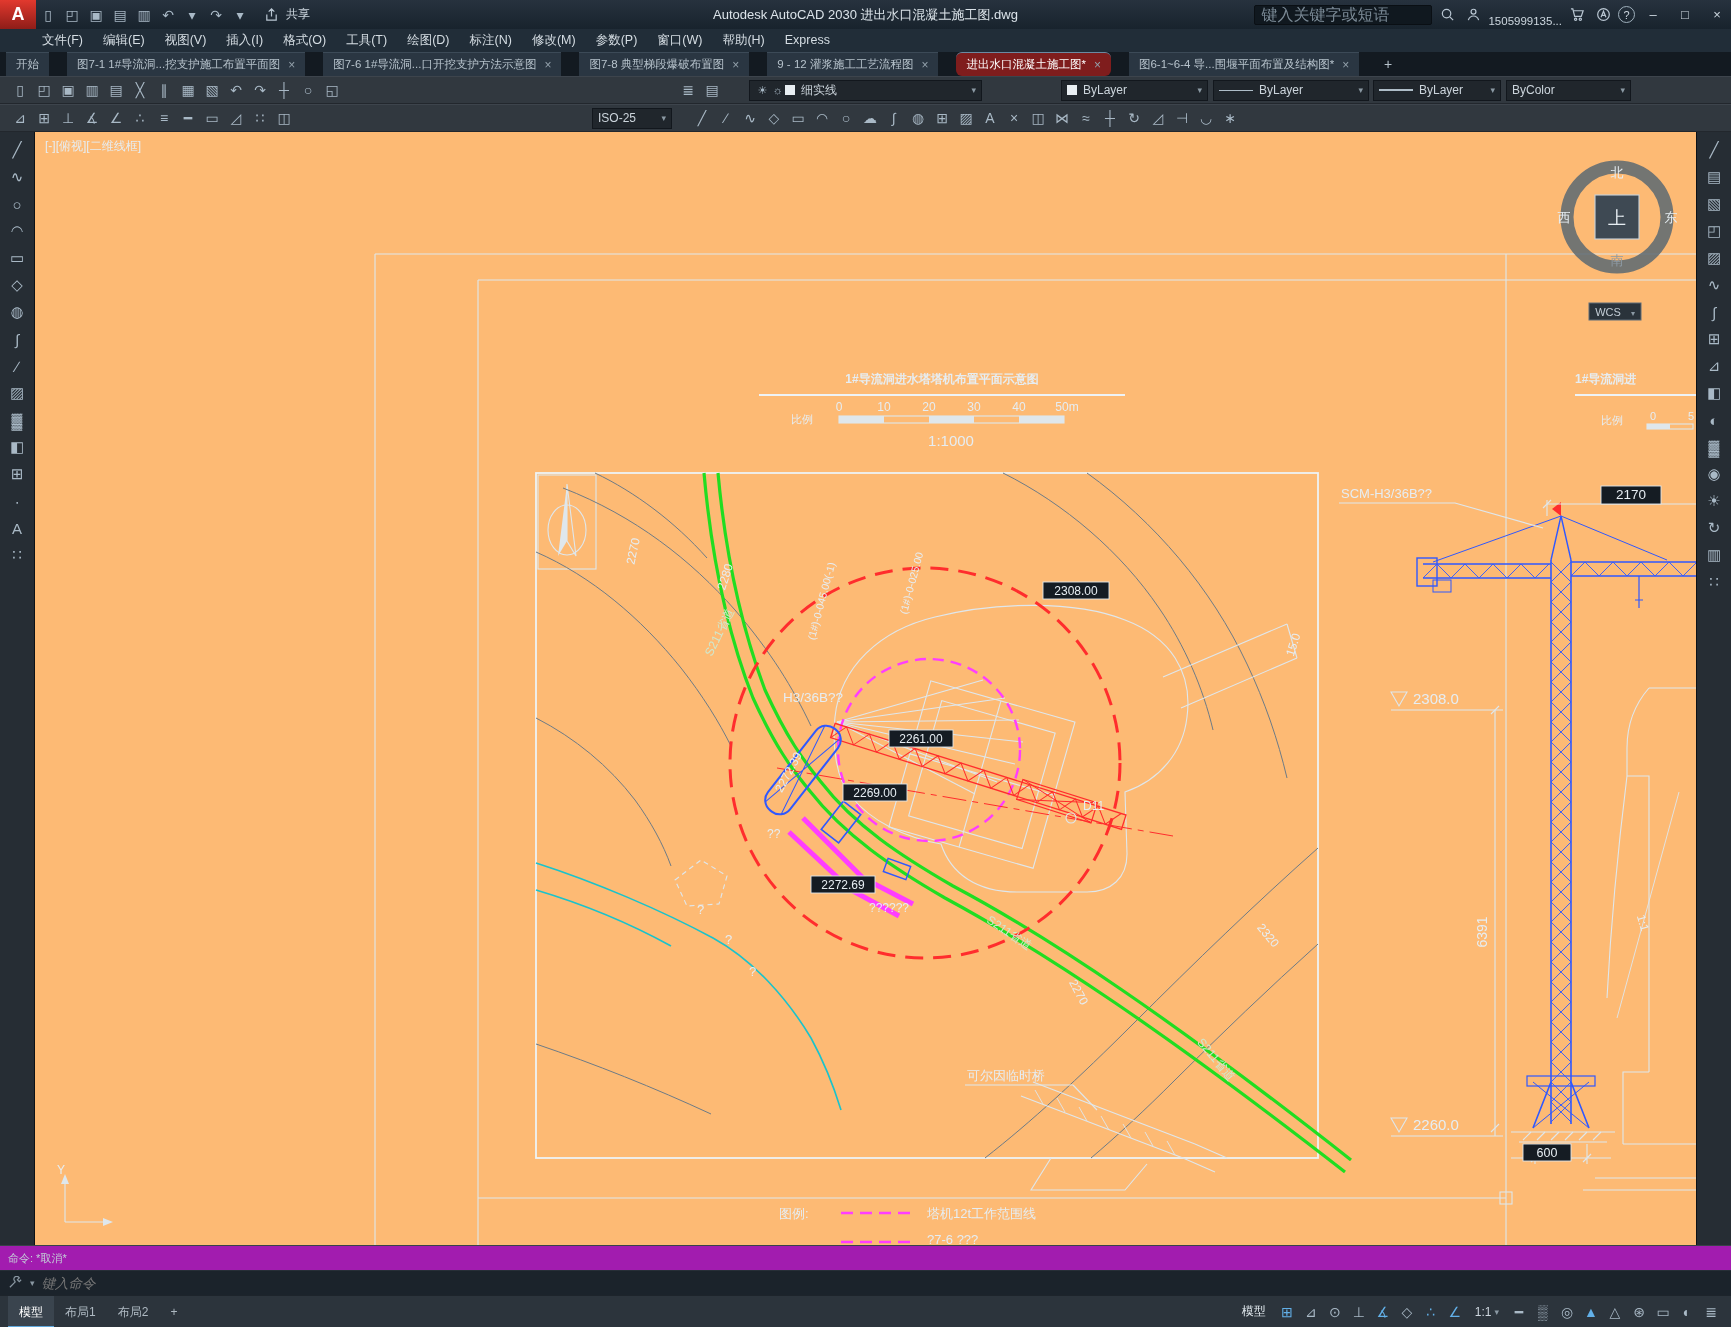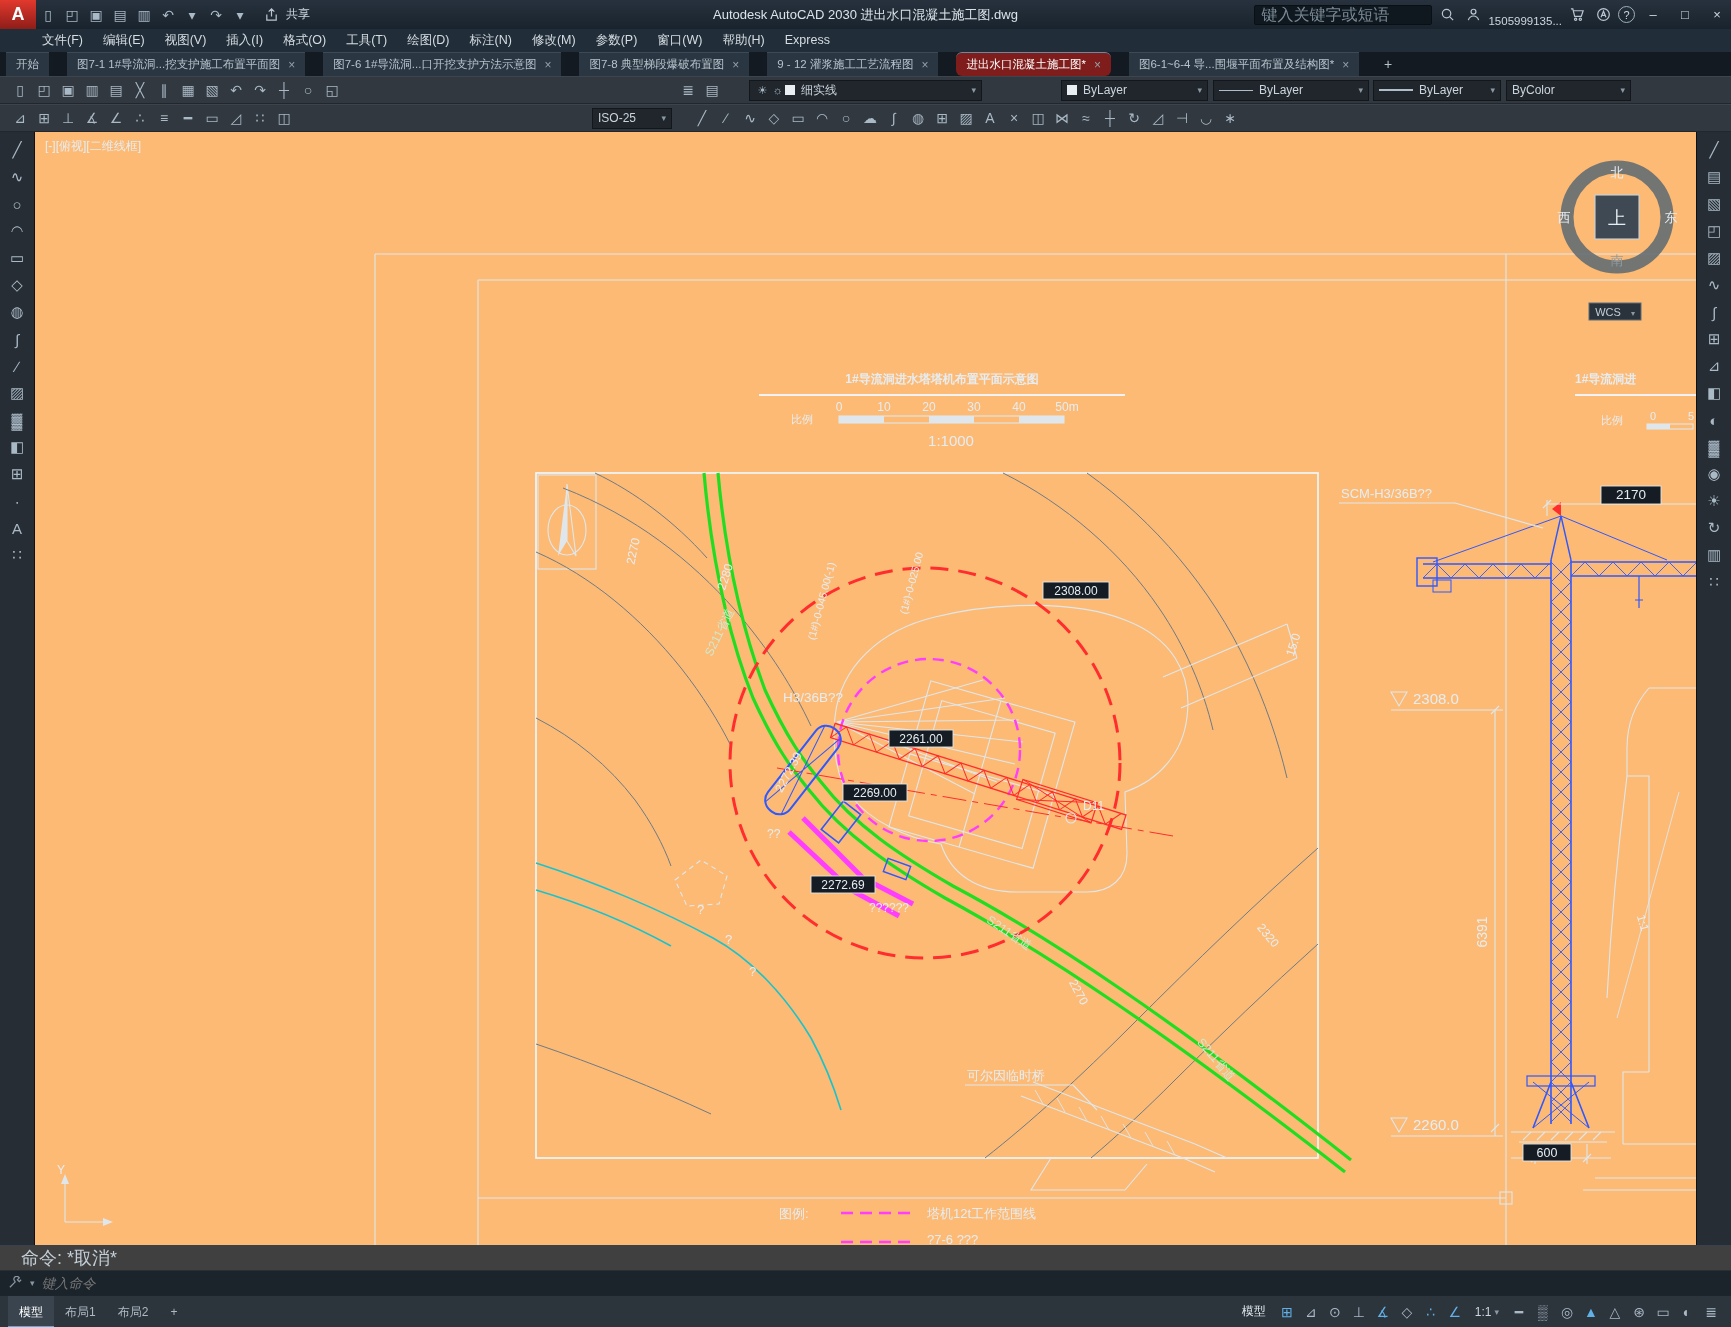--- a/index.html
+++ b/index.html
@@ -73,21 +73,21 @@
   .mag { stroke:#ff3dff; fill:none; }
   .blue { stroke:#2f58ff; fill:none; }
   text.t { fill:#e6edf2; font-size:12px; font-family:"Liberation Sans", sans-serif; }
   .tm { text-anchor:middle; }
   .big { font-size:23px; font-weight:bold; fill:#f2f6f9; }
   .fillw { fill:#dfe7ec; stroke:none; }
   .lblbox { stroke:#dfe7ec; stroke-width:0.9; fill:#151c23; }
 
   
   .cmdline { height:50px; background:#1b232b; border-top:1px solid #39424a; flex:none; }
-  .cmd-history { height:24px; line-height:24px; padding-left:21px; color:#c3ced7; font-size:18px; background:#404040; }
+  .cmd-history { height:24px; line-height:24px; padding-left:8px; color:#c3ced7; font-size:11px; background:#a21caf; }
   .cmd-prompt { height:25px; display:flex; align-items:center; gap:7px; padding-left:8px; border-top:1px solid #272f37; }
   .cmd-prompt svg { width:15px; height:15px; stroke:#8a97a2; fill:none; stroke-width:1.3; }
   .cmd-prompt input { background:transparent; border:none; outline:none; color:#97a5b0; font-size:13.5px;
                       font-style:italic; width:420px; }
   .cmd-caret { color:#8a97a2; font-size:9px; }
 
   
   .statusbar { height:32px; background:#2c343c; display:flex; align-items:center; padding:0 8px;
                color:#aeb9c2; font-size:12px; border-top:1px solid #1d242b; flex:none; }
   .sb-tab { padding:0 11px; height:32px; line-height:32px; }

